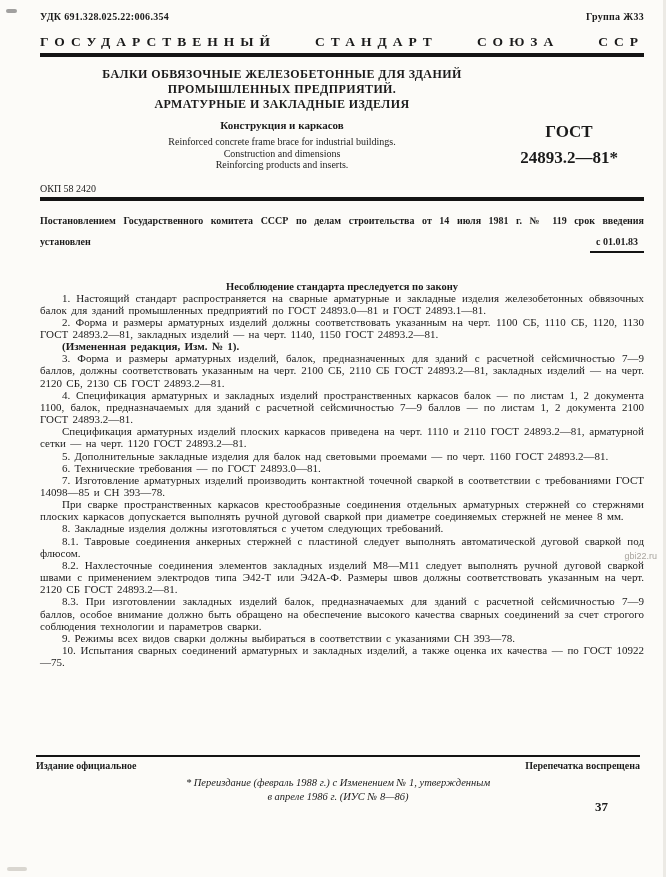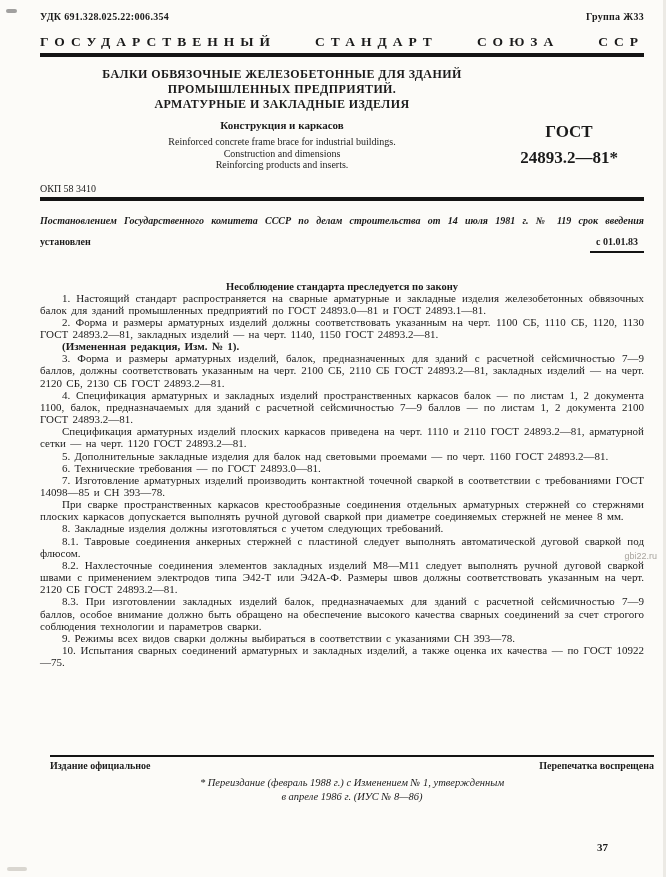--- a/index.html
+++ b/index.html
@@ -24,39 +24,39 @@
   .title-left { flex:1; text-align:center; padding-left:30px; }
   .title-ru { font-size:12px; font-weight:bold; line-height:15px; letter-spacing:.4px; }
   .title-sub { font-size:11px; font-weight:bold; margin-top:7px; }
   .title-en { font-size:10px; line-height:11.5px; margin-top:5px; color:#242424; }
   .gost-box { width:150px; text-align:center; font-weight:bold;
               font-size:17px; line-height:26px; margin-top:32px; }
   .okp { font-size:10px; margin-top:12px; }
 
   
   .decree { margin-top:13px; font-size:10px; font-weight:bold; line-height:14px; }
-  .decree-l1 { text-align:justify; text-align-last:justify;font-style:italic; }
+  .decree-l1 { text-align:justify; text-align-last:justify; }
   .decree-l2 { display:flex; justify-content:space-between; margin-top:7px; }
   .decree-date { border-bottom:2px solid #141414; padding:0 6px 2px 6px; }
   .law { text-align:center; font-size:10.5px; font-weight:bold; margin-top:28px; }
 
   
   .body { font-size:11px; line-height:12.15px; }
   .body p { margin:0; text-indent:22px; text-align:justify; word-spacing:1.6px; }
   .body p.bold { font-weight:bold; }
 
   
-  .footer { position:absolute; left:36px; top:755px; width:604px;margin-left:14px; }
+  .footer { position:absolute; left:36px; top:755px; width:604px; }
   .footer-rule { height:2px; background:#141414; }
   .footer-row { display:flex; justify-content:space-between;
                 font-size:10px; font-weight:bold; margin-top:3px; }
   .footnote { text-align:center; font-style:italic; font-size:10.5px;
               line-height:13.5px; margin-top:5px; }
-  .page-num { position:absolute; right:58px; top:841px;
-              font-size:11px; font-weight:bold; }
+  .page-num { position:absolute; right:58px; top:799px;
+              font-size:13px; font-weight:bold; }
 
   
   .watermark { position:absolute; right:9px; top:551px; font-size:9px;
                color:#a8a49e; font-family:"Liberation Sans",sans-serif; }
   .artifact-tl { position:absolute; left:6px; top:9px; width:11px; height:4px;
                  background:#555; opacity:.55; border-radius:2px; }
   .artifact-bl { position:absolute; left:7px; top:867px; width:20px; height:4px;
                  background:#d9d6d0; border-radius:2px; }
   .edge-r { position:absolute; right:0; top:0; width:3px; height:877px;
             background:#eceae5; }
@@ -96,21 +96,21 @@
           <div>Construction and dimensions</div>
           <div>Reinforcing products and inserts.</div>
         </div>
       </div>
       <div class="gost-box">
         <div>ГОСТ</div>
         <div>24893.2—81*</div>
       </div>
     </div>
 
-    <div class="okp">ОКП 58 3410</div>
+    <div class="okp">ОКП 58 2420</div>
     <div class="rule-thick"></div>
 
     <div class="decree">
       <div class="decree-l1">Постановлением Государственного комитета СССР по делам строительства от 14 июля 1981 г. № 119 срок введения</div>
       <div class="decree-l2">
         <span>установлен</span>
         <span class="decree-date">с 01.01.83</span>
       </div>
     </div>
 

